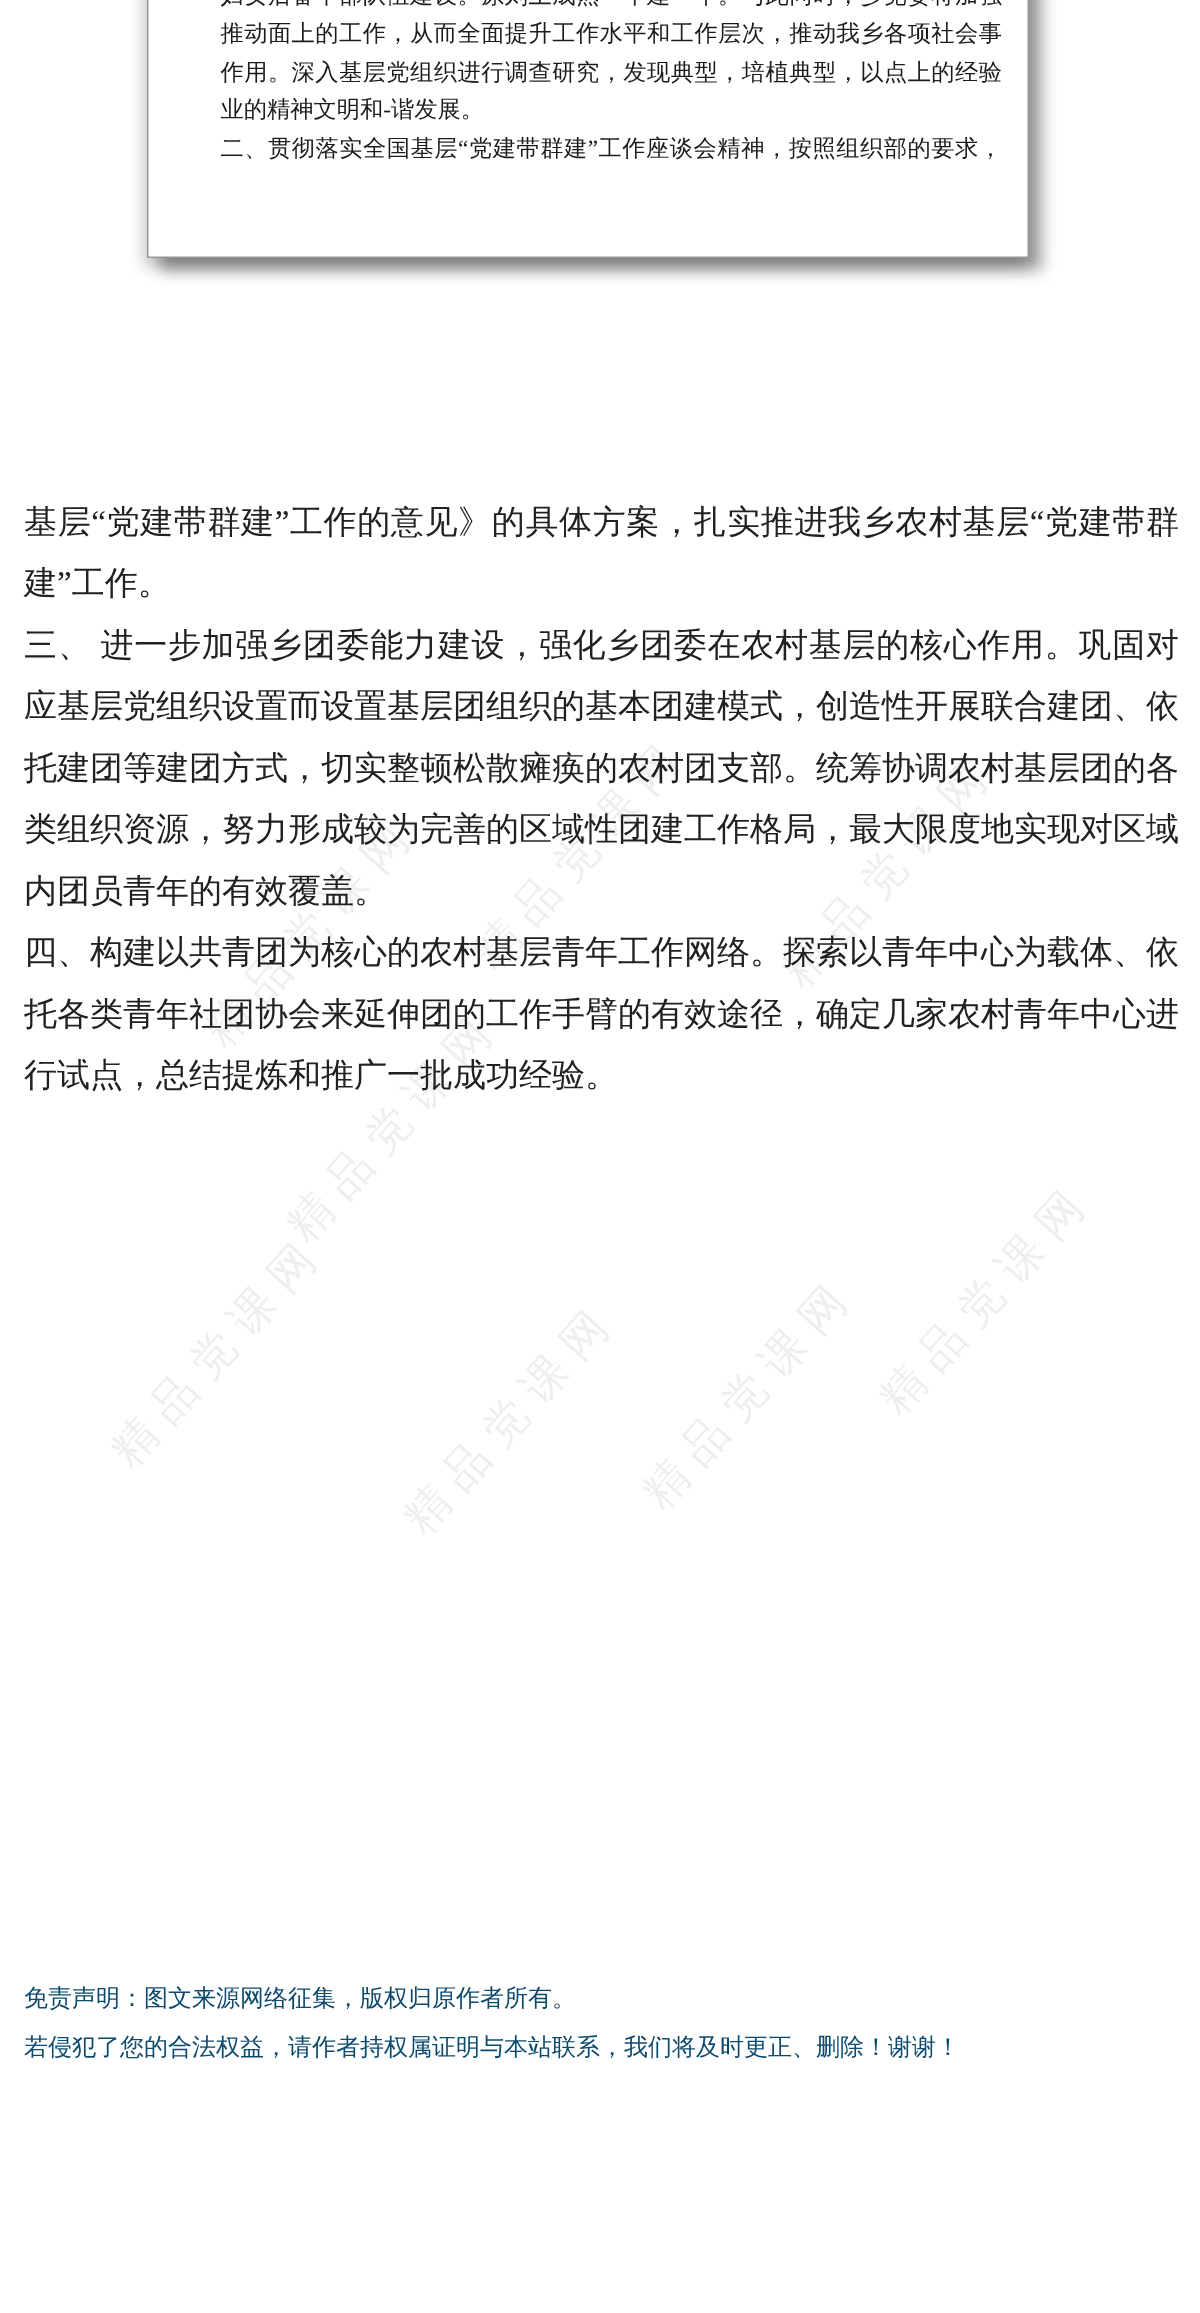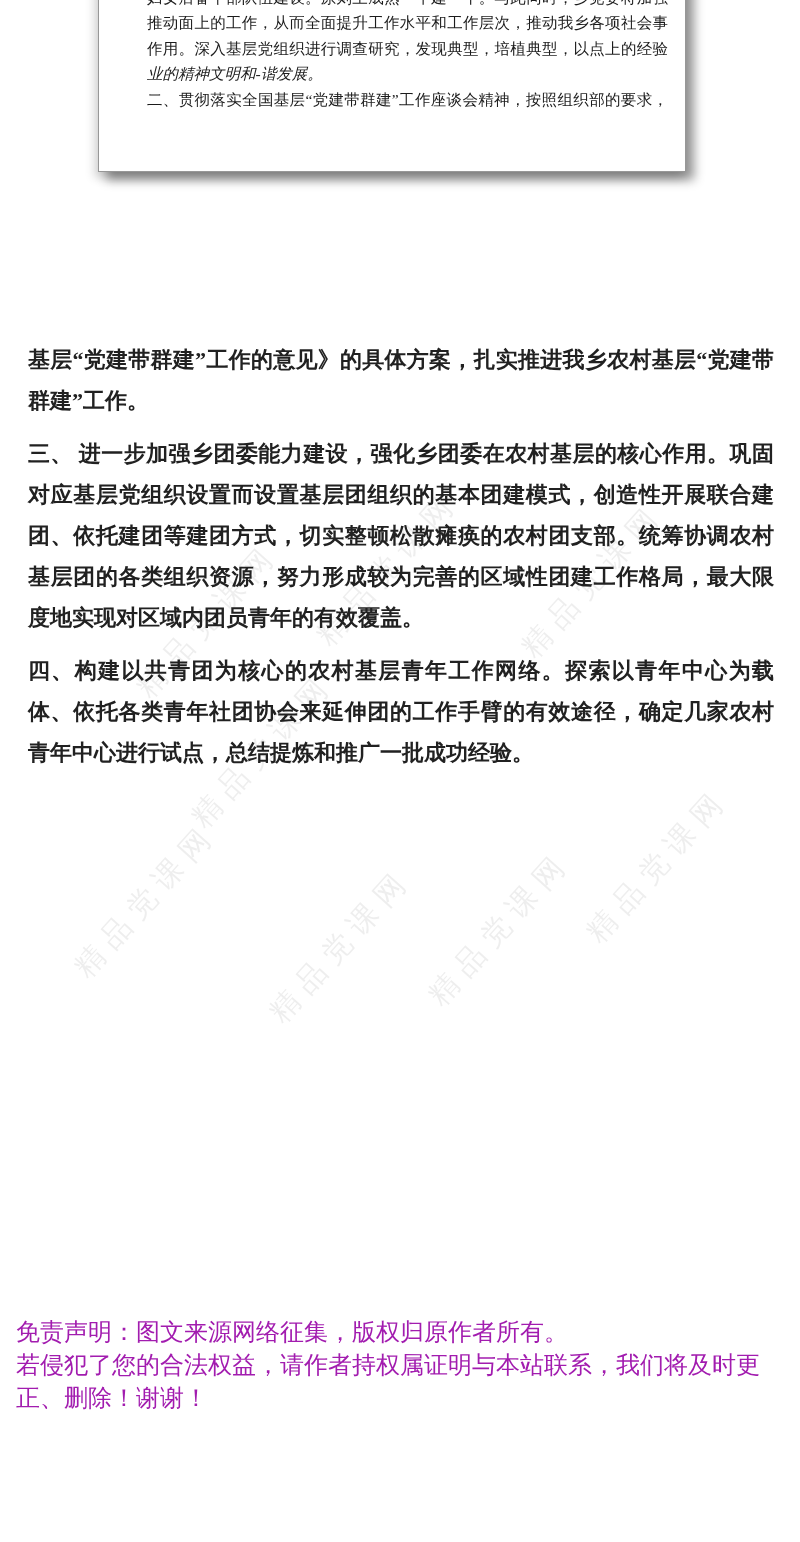--- a/index.html
+++ b/index.html
@@ -37,21 +37,20 @@
     line-height: 25.4px;
     color: #1c1c1c;
   }
   .pv-line {
     text-align: justify;
     text-align-last: justify;
     white-space: normal;
   }
   .pv-line.short {
     text-align-last: left;
-    font-style: italic;
   }
 
   
   .wm {
     position: absolute;
     font-size: 30px;
     letter-spacing: 9px;
     color: rgba(0,0,0,0.065);
     transform: rotate(-48deg);
     white-space: nowrap;
@@ -64,34 +63,33 @@
     position: absolute;
     left: 16px;
     right: 14px;
     top: 327px;
     font-size: 22px;
     line-height: 41px;
     color: #212121;
     text-align: justify;
   }
   .article p {
-    margin: 12px;
+    margin: 0;
     padding: 0;
-    font-weight: bold;
   }
 
   
   .disclaimer {
     position: absolute;
     left: 16px;
     right: 14px;
     top: 1316px;
-    font-size: 24px;
+    font-size: 16px;
     line-height: 33px;
-    color: #a21caf;
+    color: #0c4a6e;
   }
 </style>
 </head>
 <body>
 
 <div>
   <div class="wm" style="left:110px; top:600px;">精品党课网</div>
   <div class="wm" style="left:290px; top:548px;">精品党课网</div>
   <div class="wm" style="left:495px; top:560px;">精品党课网</div>
   <div class="wm" style="left:165px; top:730px;">精品党课网</div>

